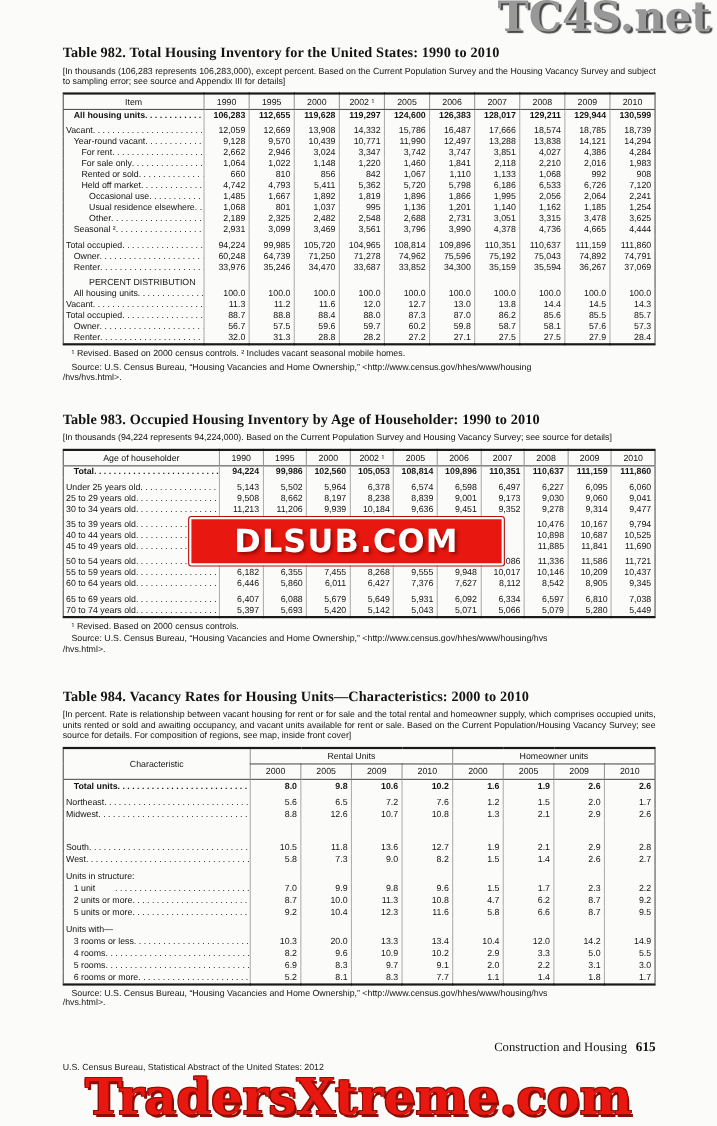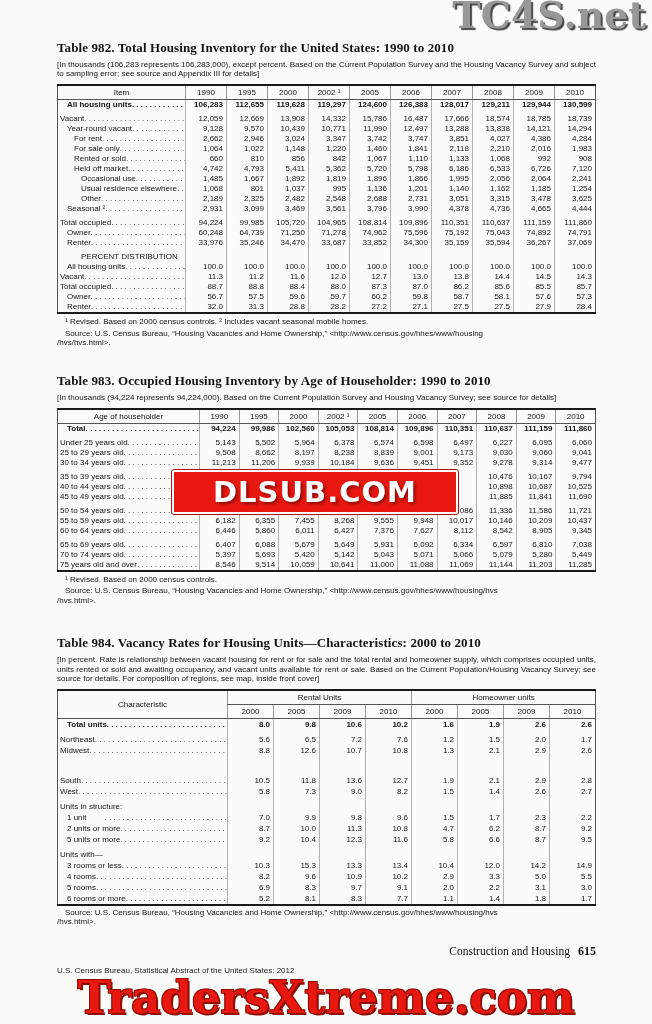--- a/index.html
+++ b/index.html
@@ -705,38 +705,20 @@
               <td class="val">5,693</td>
               <td class="val">5,420</td>
               <td class="val">5,142</td>
               <td class="val">5,043</td>
               <td class="val">5,071</td>
               <td class="val">5,066</td>
               <td class="val">5,079</td>
               <td class="val">5,280</td>
               <td class="val">5,449</td>
             </tr>
-            <tr>
-              <td class="stub">
-                <div class="sw" style="padding-left: 2px;">
-                  <span class="lab">75 years old and over</span>
-                  <span class="dots"></span>
-                </div>
-              </td>
-              <td class="val">8,546</td>
-              <td class="val">9,514</td>
-              <td class="val">10,059</td>
-              <td class="val">10,641</td>
-              <td class="val">11,000</td>
-              <td class="val">11,088</td>
-              <td class="val">11,069</td>
-              <td class="val">11,144</td>
-              <td class="val">11,203</td>
-              <td class="val">11,285</td>
-            </tr>
           </tbody>
         </table>
       <p class="tbl-foot">¹ Revised. Based on 2000 census controls.</p>
       <p class="tbl-src">Source: U.S. Census Bureau, “Housing Vacancies and Home Ownership,” &lt;http://www.census.gov/hhes/www/housing/hvs /hvs.html&gt;.</p>
       <div class="wm-mid">DLSUB.COM</div>
     </section>
 
     <section class="tblsec" id="t984sec">
       <h2 class="tbl-title">Table 984. Vacancy Rates for Housing Units—Characteristics: 2000 to 2010</h2>
       <p class="tbl-note">[In percent. Rate is relationship between vacant housing for rent or for sale and the total rental and homeowner supply, which comprises occupied units, units rented or sold and awaiting occupancy, and vacant units available for rent or sale. Based on the Current Population/Housing Vacancy Survey; see source for details. For composition of regions, see map, inside front cover]</p>
@@ -931,21 +913,21 @@
               <td class="val"></td>
             </tr>
             <tr>
               <td class="stub">
                 <div class="sw" style="padding-left: 9px;">
                   <span class="lab">3 rooms or less</span>
                   <span class="dots"></span>
                 </div>
               </td>
               <td class="val">10.3</td>
-              <td class="val">15.3</td>
+              <td class="val">20.0</td>
               <td class="val">13.3</td>
               <td class="val">13.4</td>
               <td class="val">10.4</td>
               <td class="val">12.0</td>
               <td class="val">14.2</td>
               <td class="val">14.9</td>
             </tr>
             <tr>
               <td class="stub">
                 <div class="sw" style="padding-left: 9px;">

